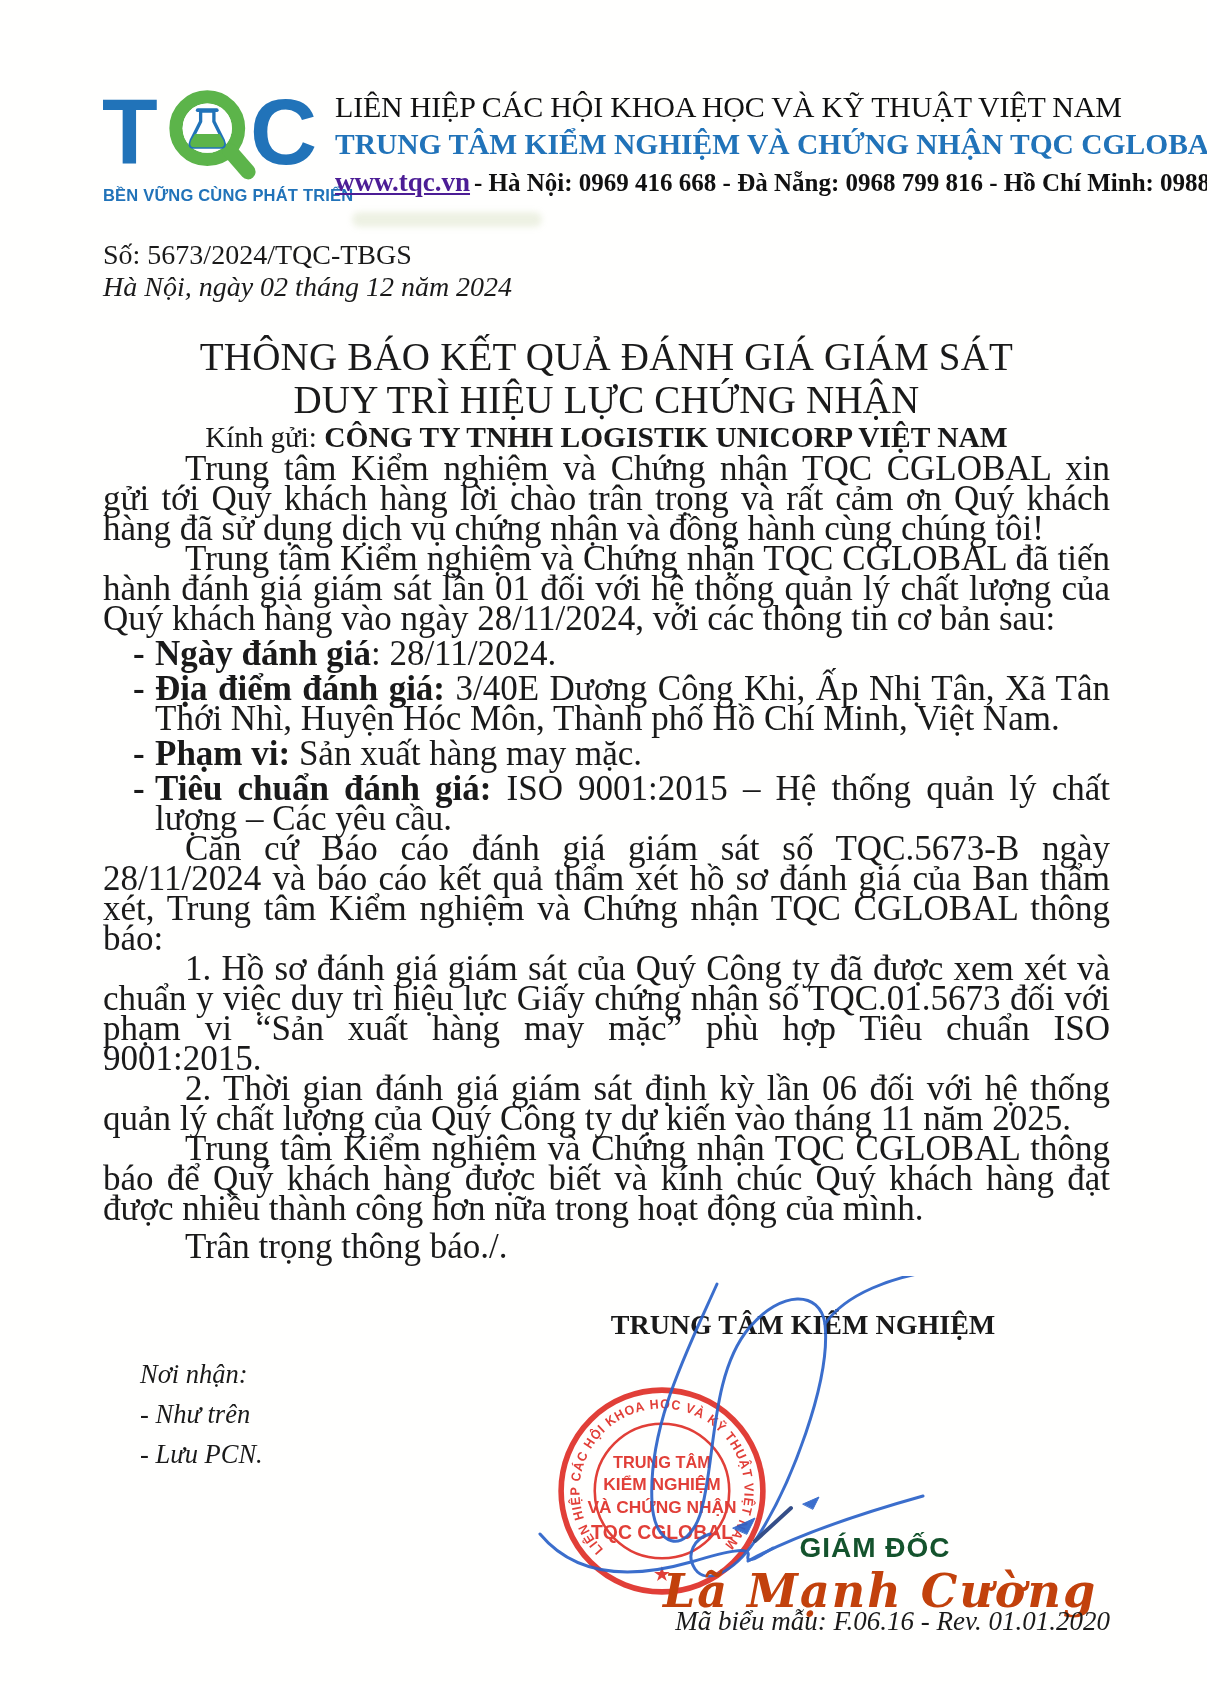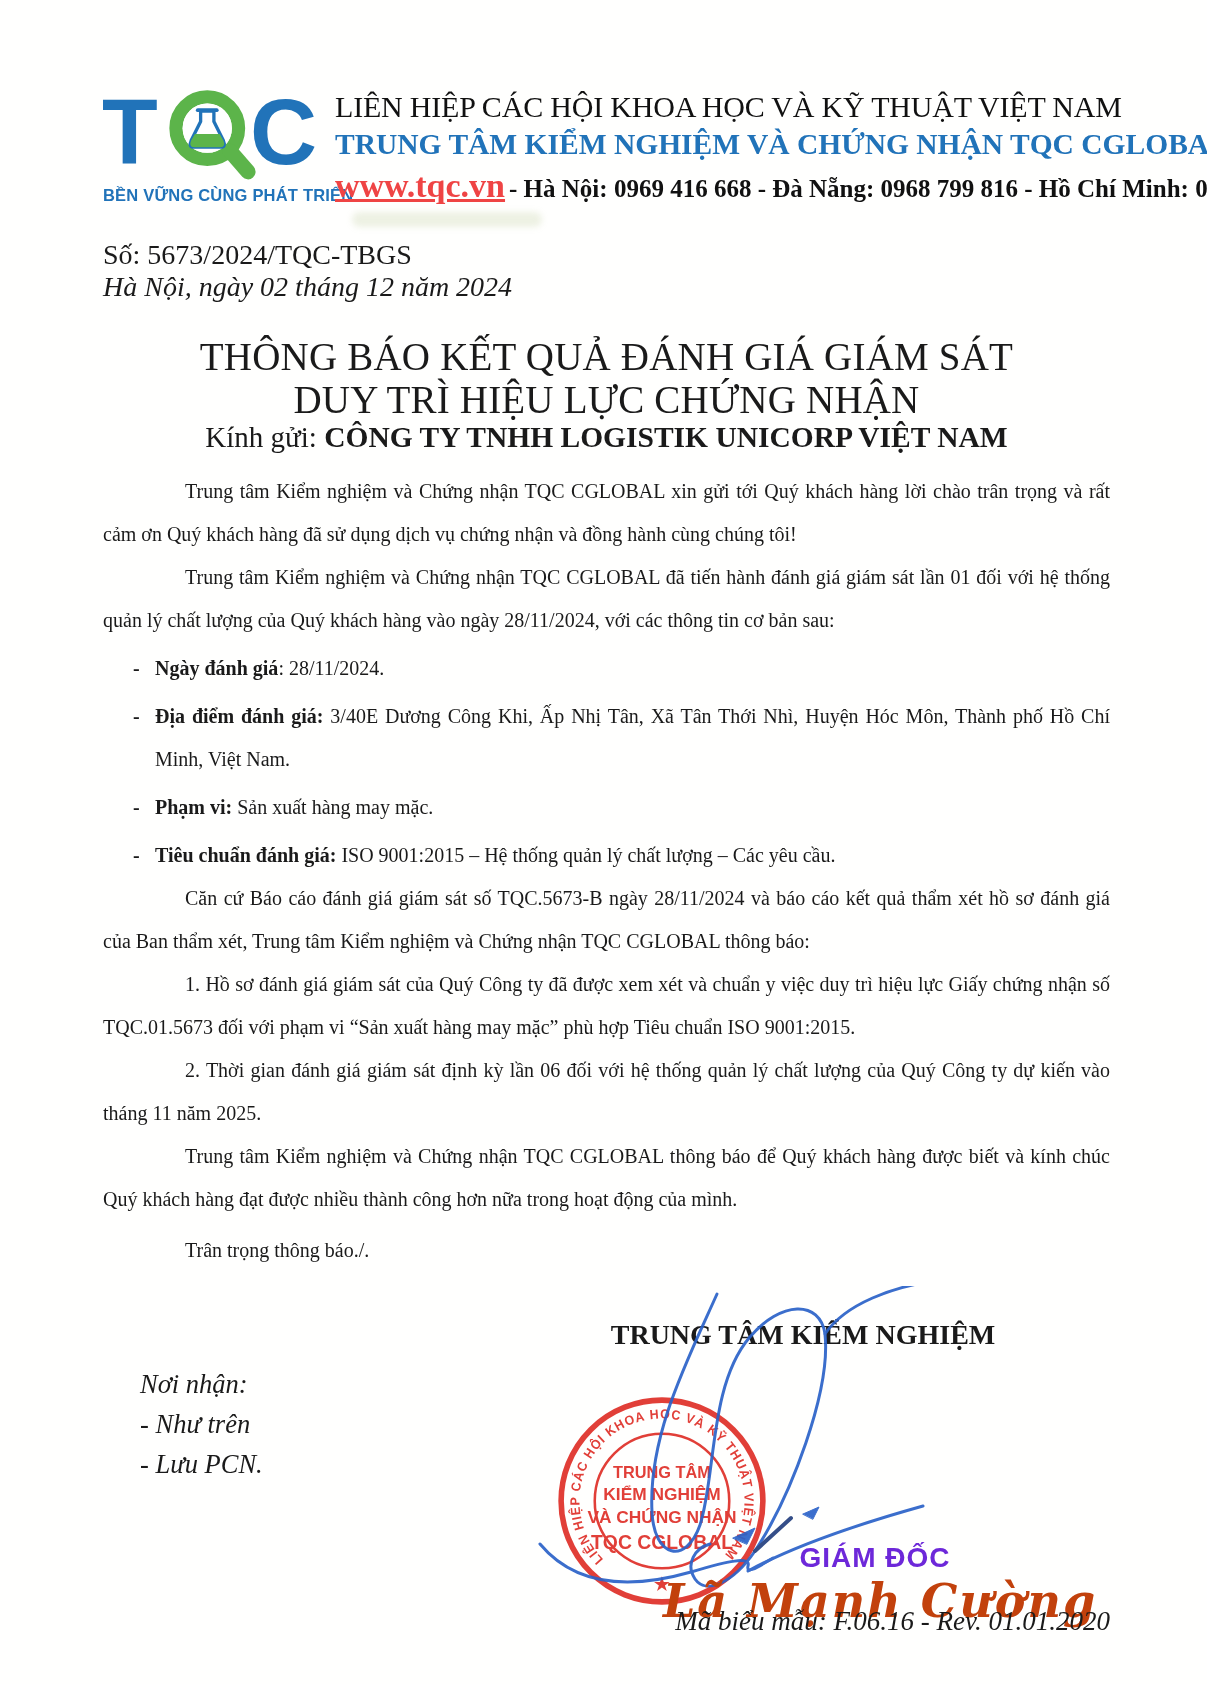--- a/index.html
+++ b/index.html
@@ -16,58 +16,58 @@
   .logo-wrap { width:218px; flex:0 0 auto; }
   .logo-tagline {
     font-family:"Liberation Sans","DejaVu Sans",sans-serif;
     font-weight:bold; font-size:16.5px; color:#2173b9; letter-spacing:.2px;
     margin-top:2px; white-space:nowrap;
   }
   .org-block { padding-top:6px; }
   .org-line1 { font-size:30px; color:#111; letter-spacing:-.2px; white-space:nowrap; }
   .org-line2 { font-size:29.5px; font-weight:bold; color:#2173b9; margin-top:4px; white-space:nowrap; }
   .contact-line { font-size:25px; font-weight:bold; color:#111; margin-top:6px; white-space:nowrap; }
-  .website { color:#ef4444; text-decoration:underline; font-size:34px; margin-right:4px; }
+  .website { color:#4c1d95; text-decoration:underline; font-size:27px; margin-right:4px; }
   .smudge {
     position:absolute; left:352px; top:212px; width:190px; height:15px;
     background:rgba(145,165,85,.16); border-radius:8px; filter:blur(3px);
   }
 
   
   .meta-row { display:flex; justify-content:space-between; align-items:baseline; margin-top:34px;flex-direction:column; }
   .doc-number { font-size:28px; }
   .place-date { font-size:28px; font-style:italic; }
 
   
   .doc-title { text-align:center; margin-top:32px; font-weight:normal; font-size:39px; line-height:43px; letter-spacing:.2px; }
 
   
   .recipient { text-align:center; font-size:29px; }
   .recipient b { font-size:29.5px; }
 
   
-  .doc-body { margin-top:16px; font-size:20px; line-height:43px; text-align:justify; }
+  .doc-body { font-size:35px; line-height:30px; text-align:justify; }
   .doc-body p { text-indent:82px; }
   .bullet { display:flex; margin:5px 0 0 30px; text-indent:0; }
   .bullet .dash { width:22px; flex:0 0 auto; font-weight:bold; }
   .bullet .btxt { flex:1; }
   .closing { text-indent:82px; margin-top:8px; }
 
   
   .sign-zone { position:relative; height:392px; margin-top:14px; }
   .noi-nhan { position:absolute; left:37px; top:78px; font-size:26.5px; line-height:40px; }
   .noi-nhan .nn-head { font-weight:normal; font-style:italic; }
   .noi-nhan .nn-item { font-style:italic; }
   .sign-org { position:absolute; left:440px; width:520px; top:30px; text-align:center;
               font-weight:bold; font-size:28px; line-height:38px; }
   .stamp { position:absolute; left:452px; top:108px; width:214px; height:214px; opacity:.92; }
   .sig-svg { position:absolute; left:0; top:0; width:1007px; height:392px; pointer-events:none; }
   .director-title { position:absolute; left:572px; width:400px; top:256px; text-align:center;
     font-family:"Liberation Sans","DejaVu Sans",sans-serif;
-    font-weight:bold; font-size:28px; color:#6d28d9; letter-spacing:1px; }
+    font-weight:bold; font-size:28px; color:#14532d; letter-spacing:1px; }
   .director-name { position:absolute; left:542px; width:470px; top:288px; text-align:center;
     font-family:"DejaVu Serif",serif; font-style:italic; font-weight:bold;
     font-size:46px; color:#c2410c; letter-spacing:2px; }
 
   
   .form-code { position:absolute; right:97px; top:1606px; font-size:27px; font-style:italic; }
 
   
   svg text { font-family:"Liberation Sans","DejaVu Sans",sans-serif; }
 </style>

